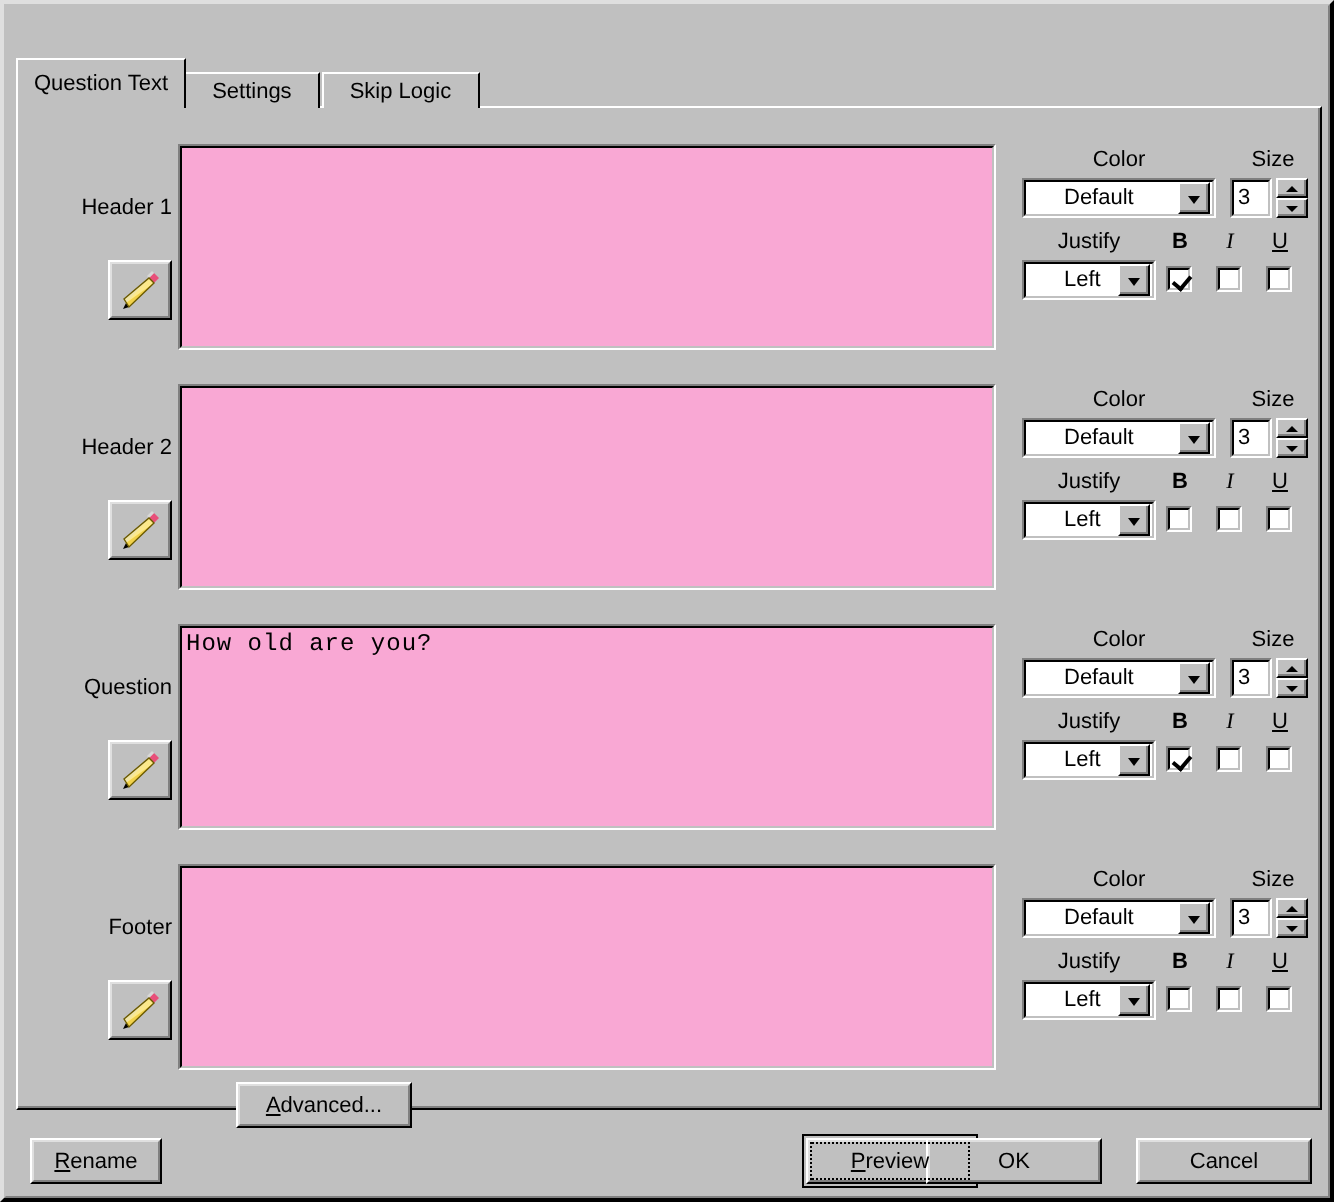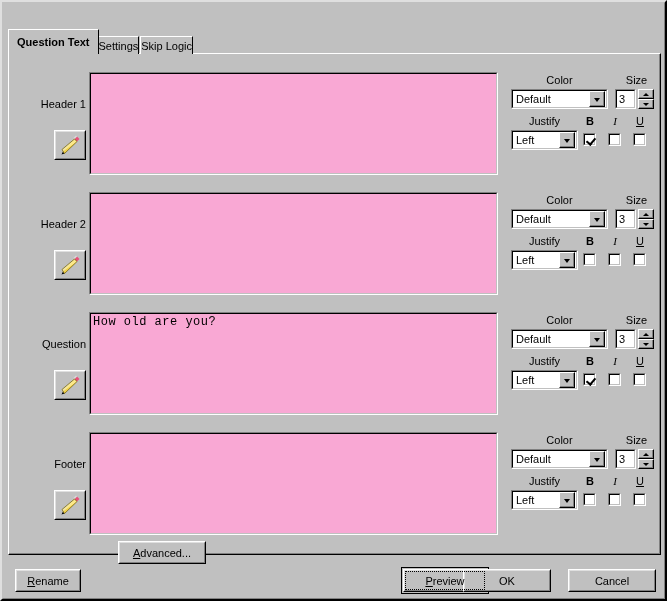--- a/index.html
+++ b/index.html
@@ -92,39 +92,39 @@
     display: flex;
     align-items: flex-end;
     z-index: 4;
   }
   .tab {
     background: #c0c0c0;
     border-left: 1px solid #ffffff;
     border-top: 1px solid #ffffff;
     border-right: 1px solid #000000;
     box-sizing: border-box;
-    padding: 0 0;
+    padding: 0 13px;
     display: flex;
     align-items: center;
     justify-content: center;
     font-size: 11px;
     color: #000000;
     height: 18px;
     margin-right: 1px;
     position: relative;
     cursor: default;
     white-space: nowrap;
   }
   .tab.active {
     height: 21px;
     margin-left: -2px;
     margin-right: -1px;
     padding: 12px 8px;
     z-index: 5;
-    font-weight: bold;
+    font-weight: normal;
   }
 
   
   .tabpanel {
     position: absolute;
     left: 6px; top: 51px;
     width: 653px; height: 502px;
     background: #c0c0c0;
     border-left: 1px solid #ffffff;
     border-top: 1px solid #ffffff;
@@ -233,21 +233,21 @@
     border-left: 1px solid #000000;
     border-top: 1px solid #000000;
     border-right: 1px solid #c0c0c0;
     border-bottom: 1px solid #c0c0c0;
     box-sizing: border-box;
     display: flex;
     align-items: center;
   }
   .combo-text {
     flex: 1;
-    padding-left: 3px;
+    padding-left: 19px;
     font-size: 11px;
     color: #000000;
     white-space: nowrap;
     overflow: hidden;
   }
   .combo-arrow {
     width: 16px; height: 16px;
     margin-right: 1px;
     background: #c0c0c0;
     border-left: 1px solid #ffffff;

